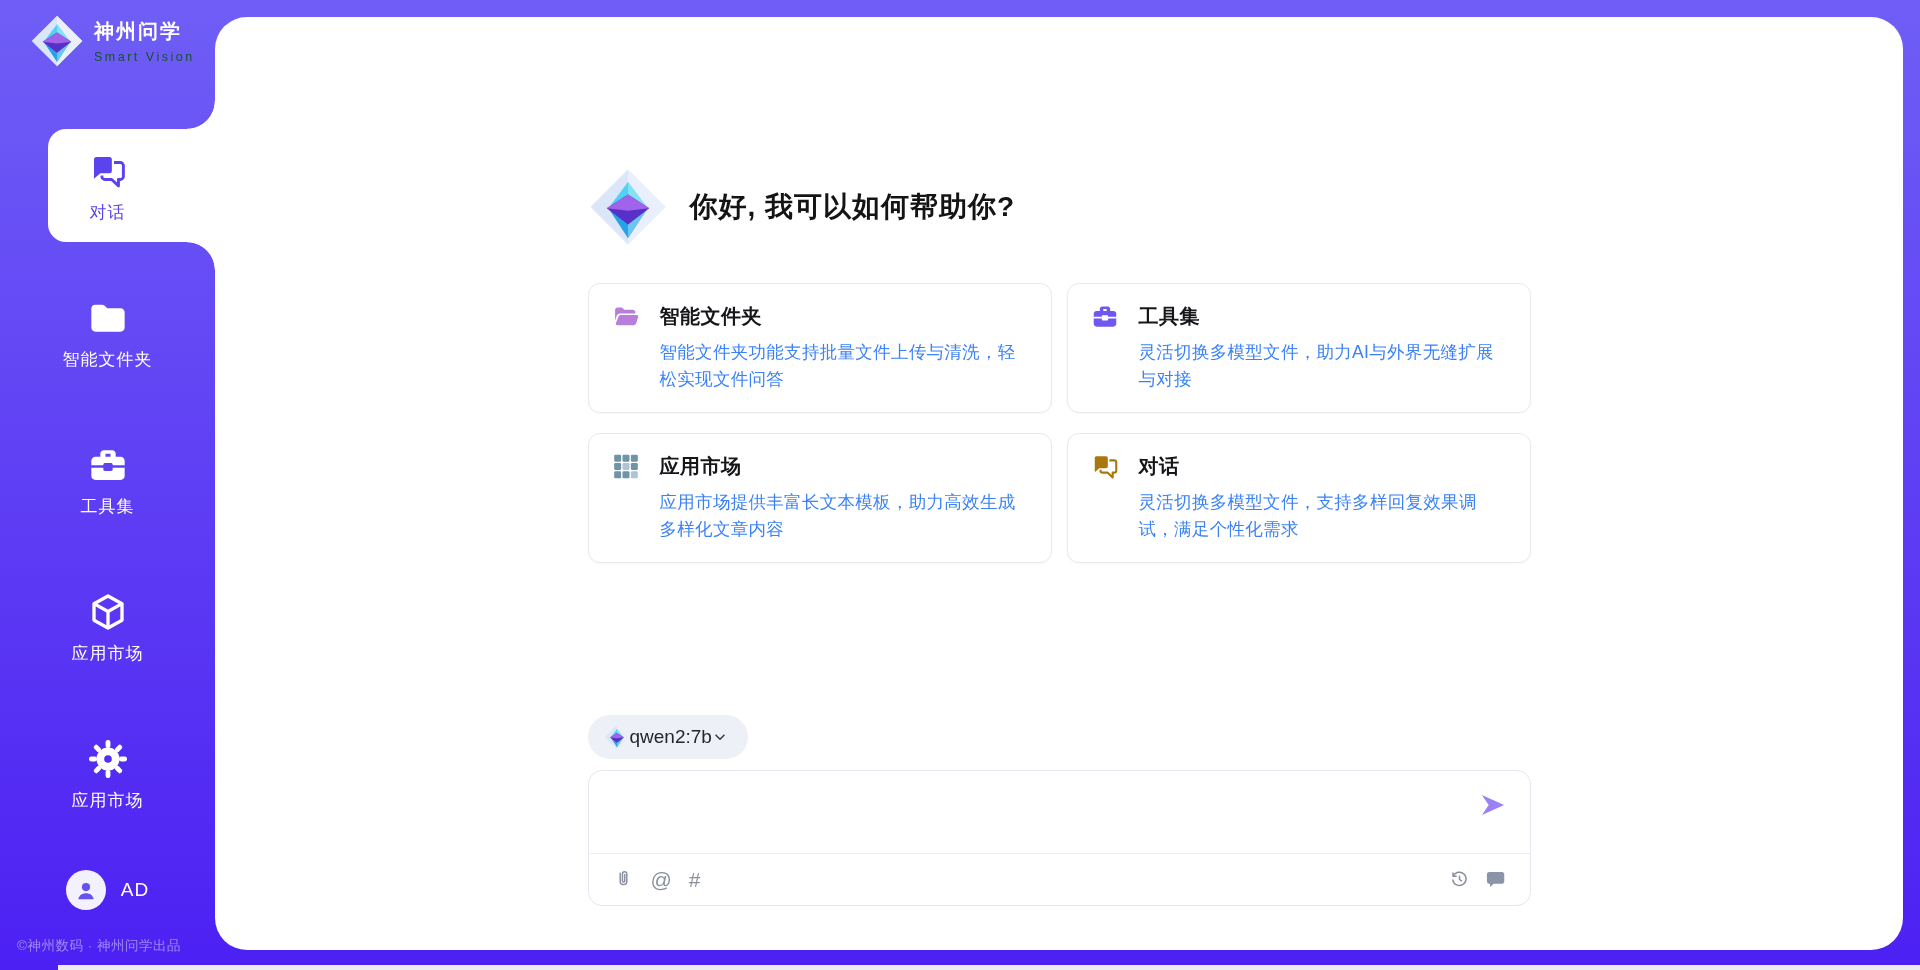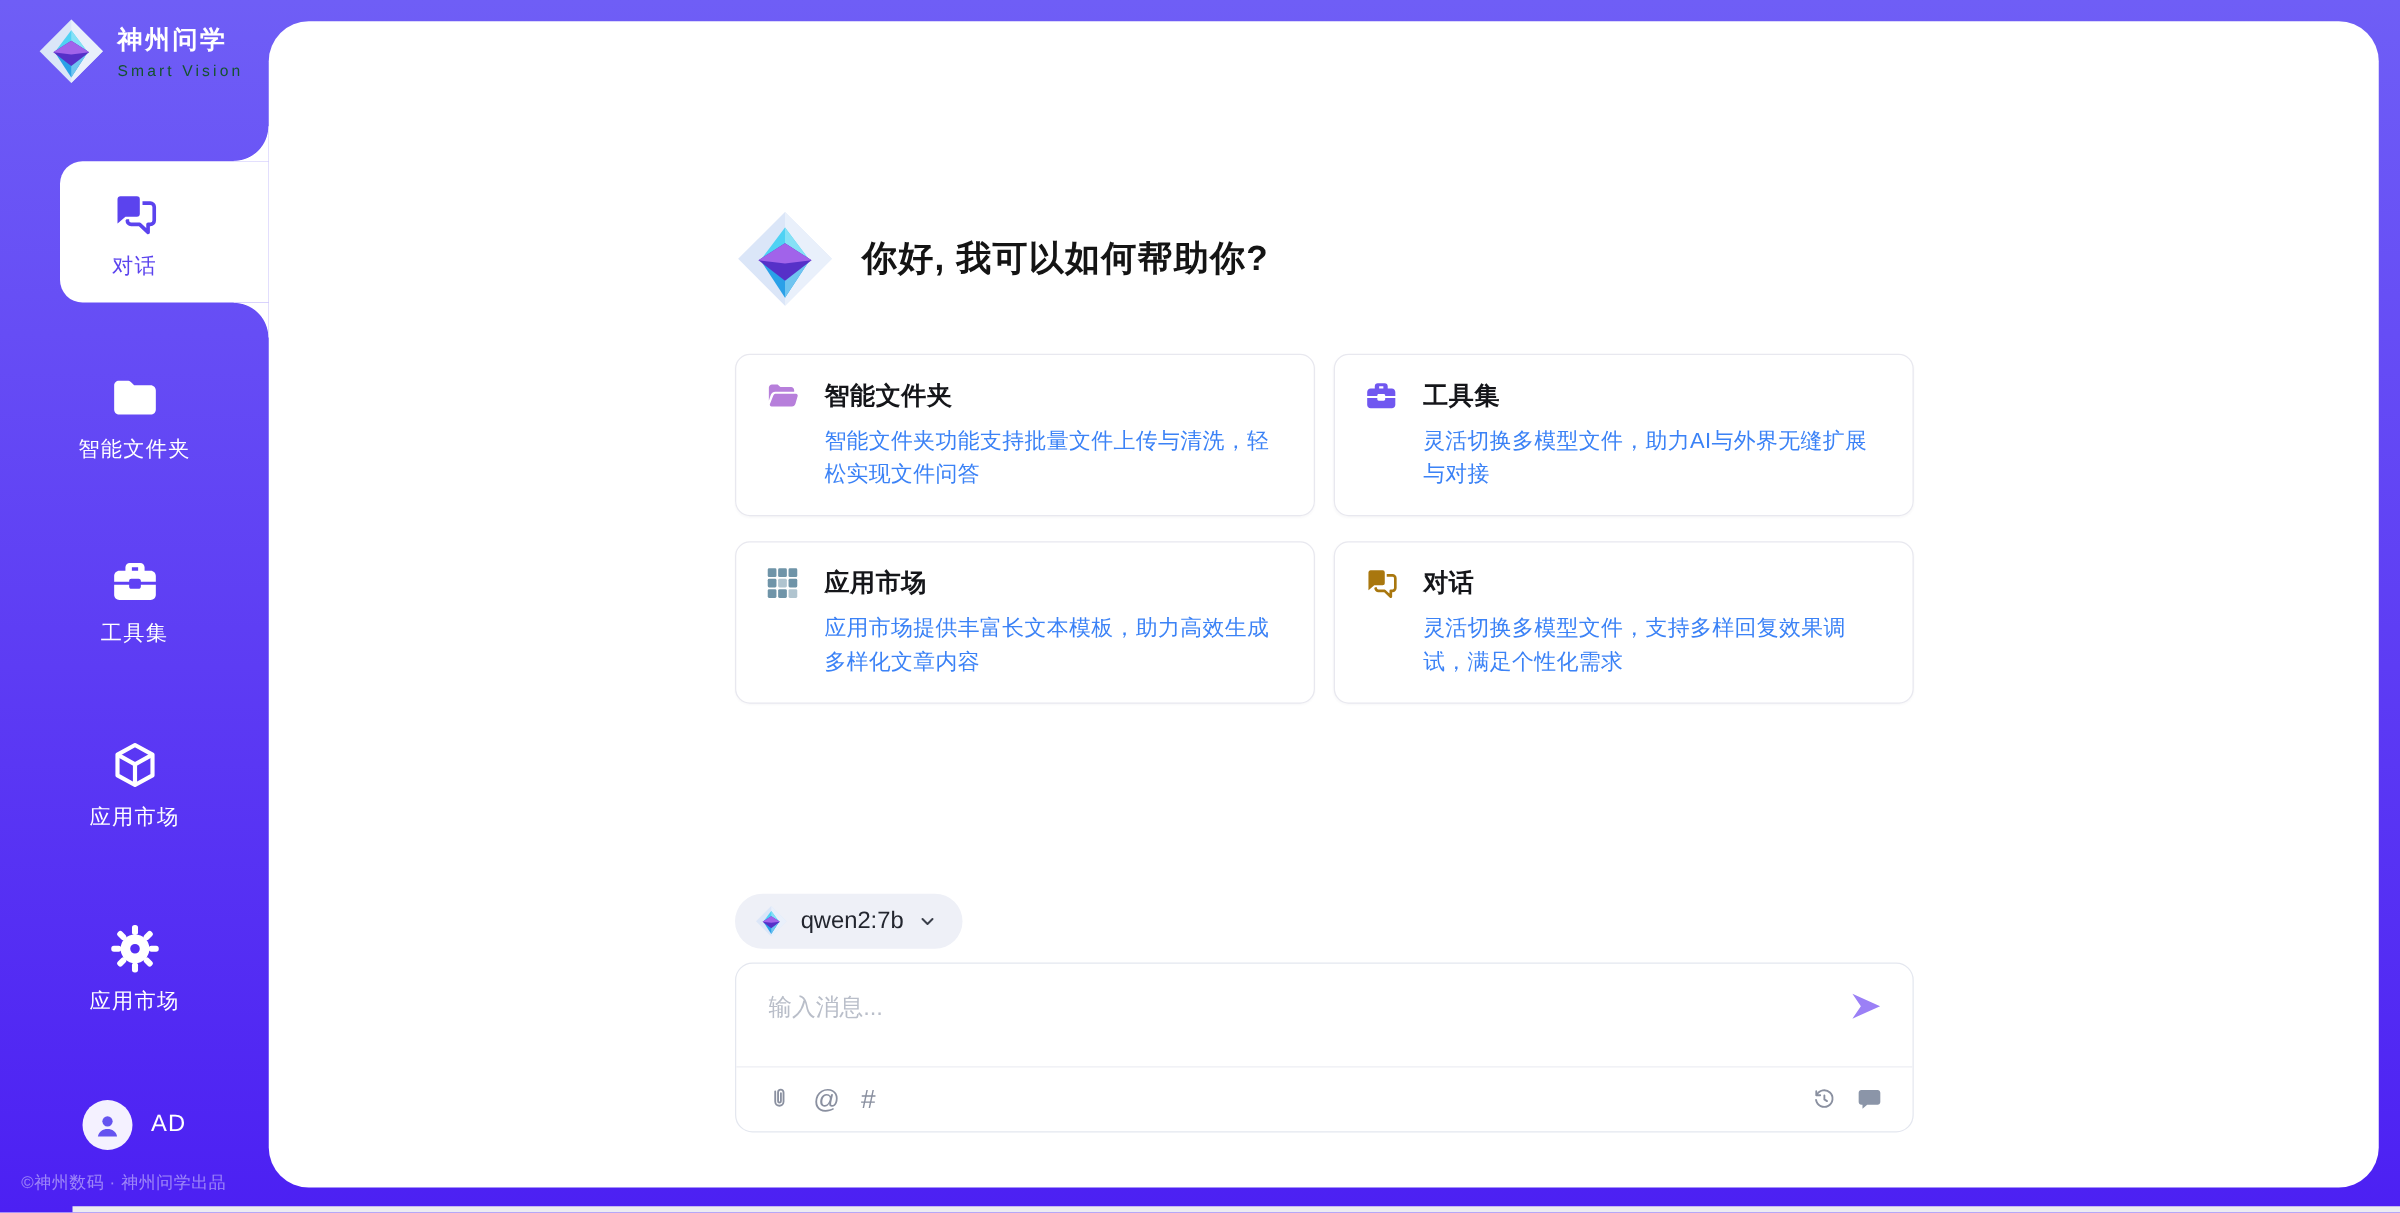--- a/index.html
+++ b/index.html
@@ -23,21 +23,21 @@
   .nav-item .nav-icon svg { width:40px; height:40px; }
   .nav-item .nav-label { font-size:17px; position:relative; z-index:1; letter-spacing:1px; }
   .nav-item.active { color:#5b43ee; }
   .tab-bg { position:absolute; left:48px; right:0; top:16px; bottom:18px;
     background:#fff; border-radius:18px 0 0 18px; }
   .tab-bg::before { content:""; position:absolute; right:0; top:-28px; width:28px; height:28px;
     background:radial-gradient(circle at 0 0, rgba(0,0,0,0) 27.3px, #fff 28px); }
   .tab-bg::after { content:""; position:absolute; right:0; bottom:-28px; width:28px; height:28px;
     background:radial-gradient(circle at 0 100%, rgba(0,0,0,0) 27.3px, #fff 28px); }
 
-  .user-row { position:absolute; bottom:50px; left:0; width:215px; display:flex;
+  .user-row { position:absolute; bottom:60px; left:0; width:215px; display:flex;
     align-items:center; justify-content:center; gap:15px; cursor:pointer; }
   .avatar { width:40px; height:40px; border-radius:50%; background:#f4f1ff;
     display:flex; align-items:center; justify-content:center; overflow:hidden; }
   .avatar svg { width:26px; height:26px; }
   .user-name { color:#fff; font-size:19px; letter-spacing:1px; }
   .credit { position:absolute; bottom:15px; left:17px; color:rgba(255,255,255,0.45);
     font-size:13.5px; letter-spacing:0.5px;text-align:right; }
 
   
   .main { position:absolute; left:215px; top:17px; right:17px; bottom:20px;
@@ -52,21 +52,21 @@
     column-gap:15px; row-gap:20px; }
   .card { border:1px solid #e8e8ef; border-radius:12px; min-height:130px;
     padding:19px 24px 18px 22px; background:#fff; cursor:pointer;
     box-shadow:0 1px 2px rgba(30,30,60,0.03); }
   .card-head { display:flex; align-items:center; gap:19px; }
   .card-head svg { width:30px; height:27px; flex:0 0 auto; }
   .card-title { font-size:20px; font-weight:700; color:#15161a; letter-spacing:0.5px; }
   .card-desc { margin-left:49px; margin-top:9px; font-size:17.5px; line-height:1.55;
     color:#3b82f6; letter-spacing:0.3px; }
 
-  .model-pill { margin-top:152px; display:inline-flex; align-items:center; gap:11px;
+  .model-pill { margin-top:152px; display:inline-flex; align-items:center; 
     height:44px; padding:0 20px 0 16px; background:#eef0f7; border-radius:22px;
     cursor:pointer; }
   .model-pill svg.mini-diamond { width:26px; height:26px; }
   .model-name { font-size:19px; color:#23262f; }
   .model-pill .chev { width:16px; height:16px; }
 
   .composer { position:relative; margin-top:11px; height:136px; border:1.5px solid #e4e7ef;
     border-radius:14px; background:#fff; }
   .composer-input { position:absolute; left:26px; top:18px; right:70px; height:36px;
     border:none; outline:none; font-size:19px; color:#333;
@@ -275,21 +275,20 @@
             <use href="#diamond-logo"></use>
           </svg>
         <span class="model-name">qwen2:7b</span>
         <svg class="chev" viewBox="0 0 18 18">
           <path d="M4.5 7l4.5 4.5L13.5 7" fill="none" stroke="#3a3f4a" stroke-width="1.8" stroke-linecap="round" stroke-linejoin="round"></path>
         </svg>
       </div>
     </div>
 
     <div class="composer">
-      <input class="composer-input" type="text" placeholder="输入消息..." style="">
       <button class="send-btn">
         <svg viewBox="0 0 24 24">
           <path d="M2.5 3.5L21.5 12 2.5 20.5 8.3 12 2.5 3.5z" fill="#9b80f6"></path>
         </svg>
       </button>
       <div class="composer-divider"></div>
       <div class="composer-tools">
         <div class="tool-group-left">
           <button class="tool-btn">
             <svg viewBox="0 0 24 24">

